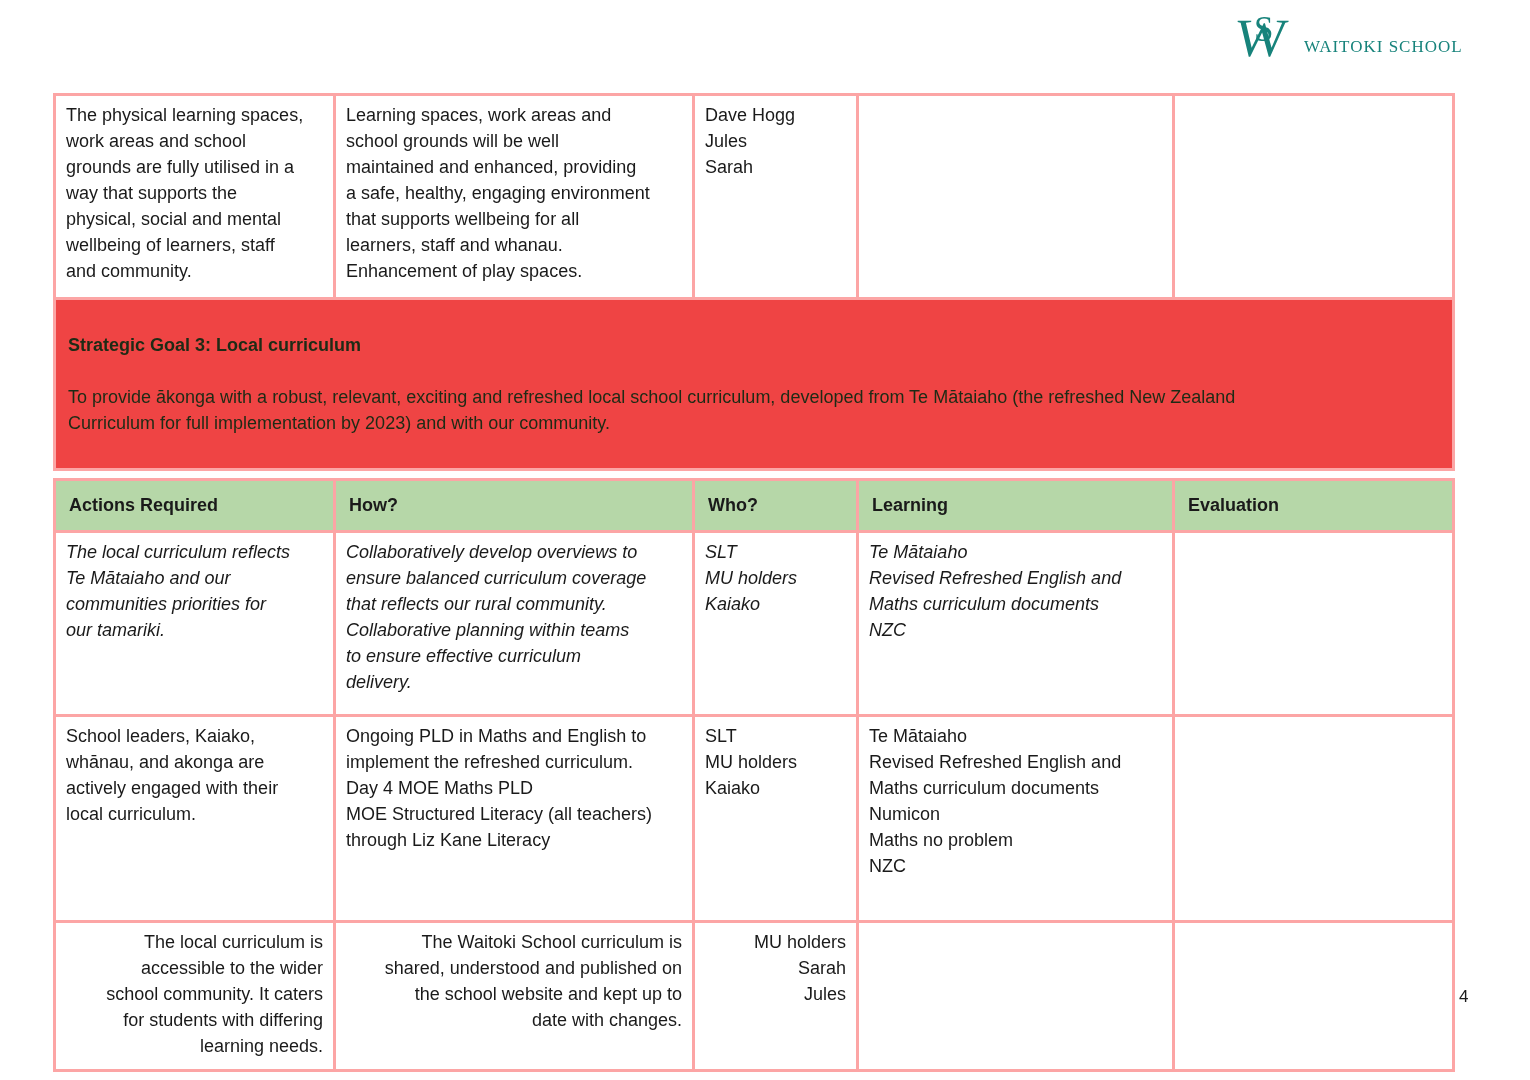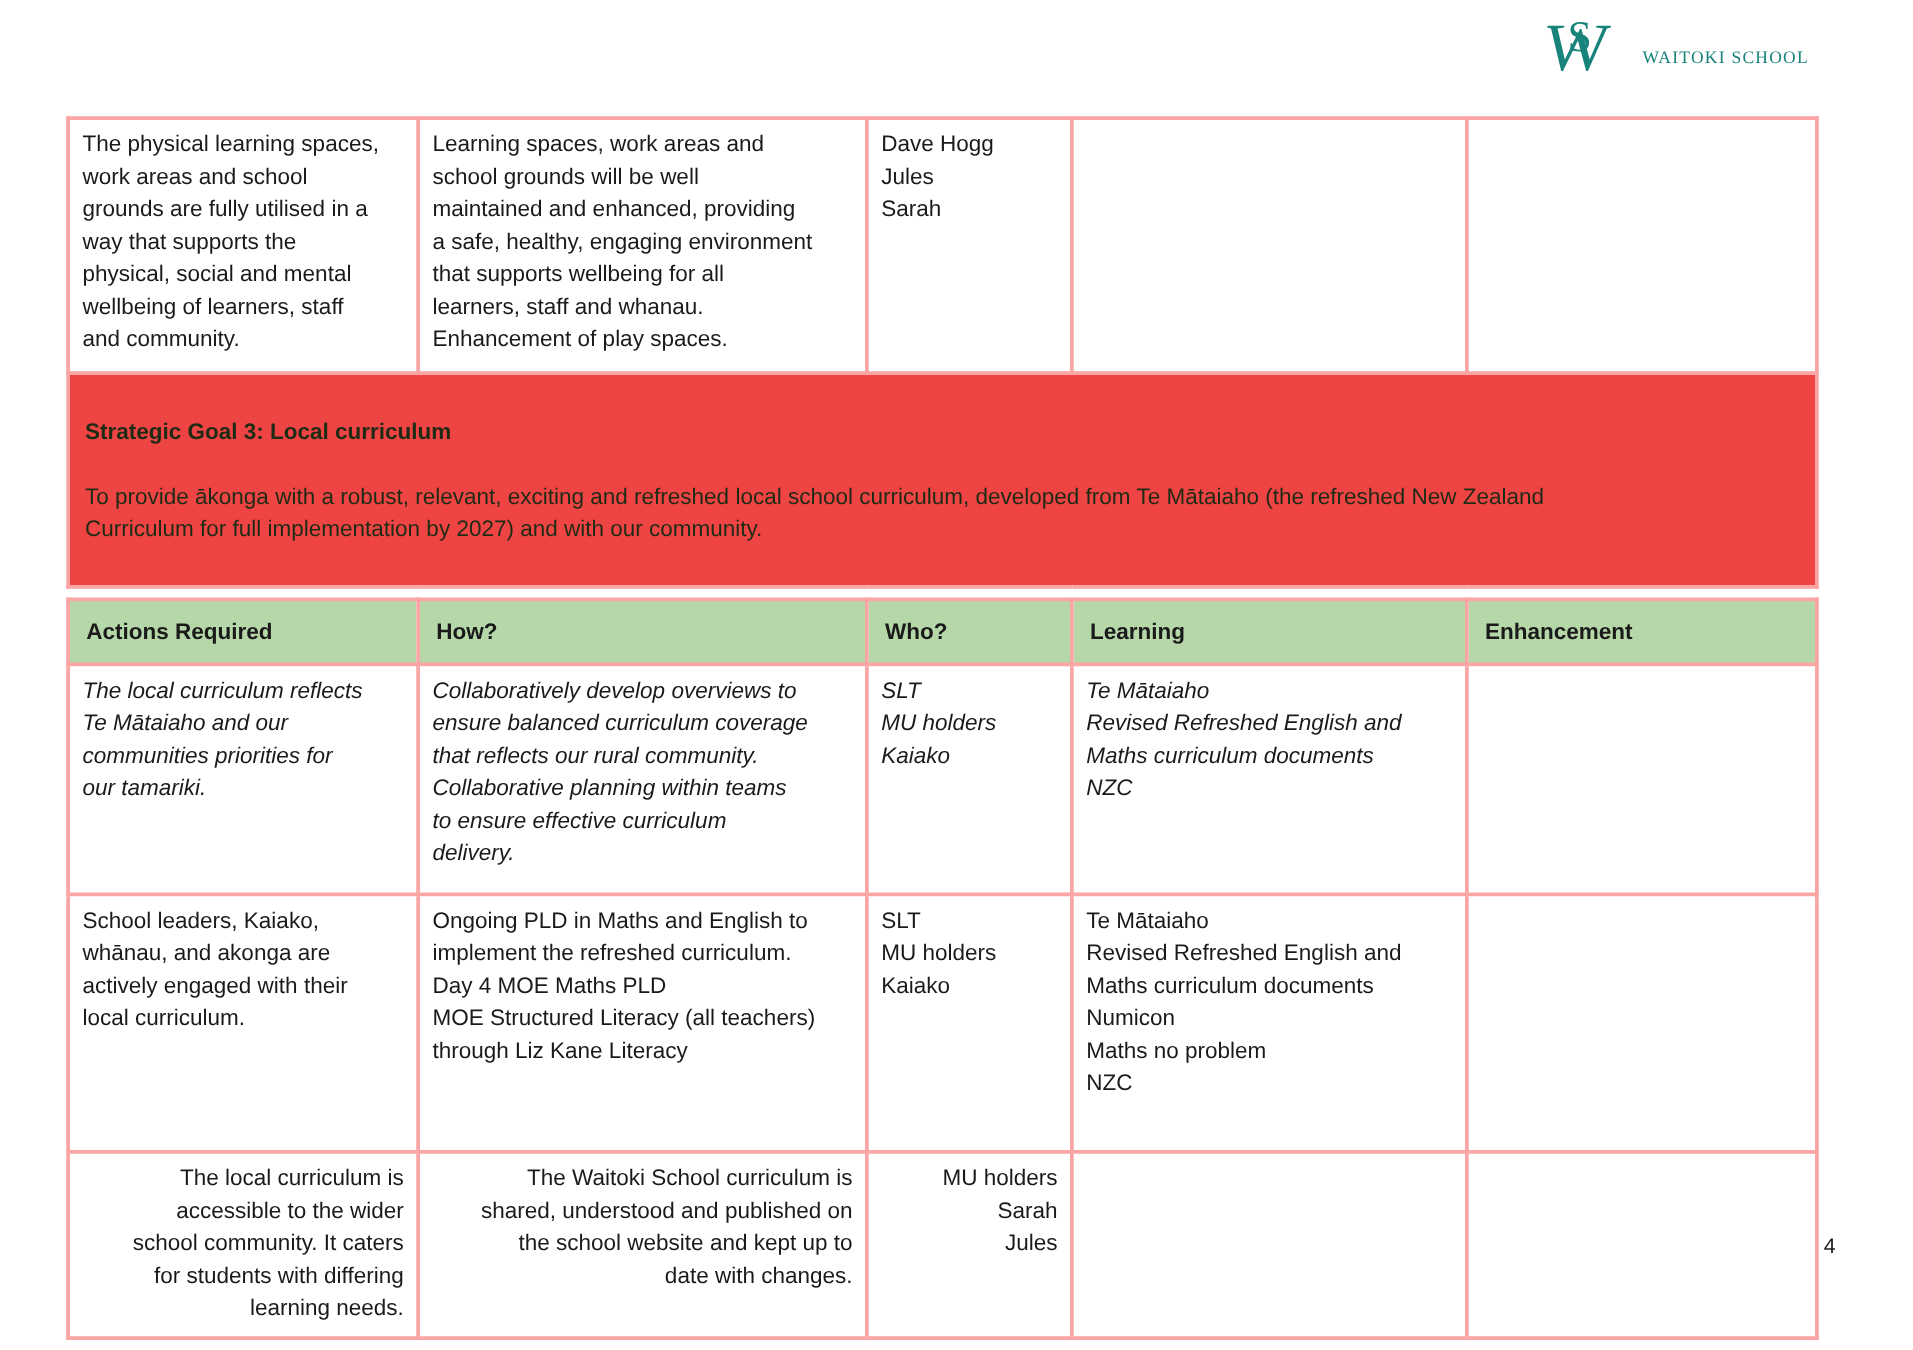--- a/index.html
+++ b/index.html
@@ -38,25 +38,25 @@
     transform: skewX(-6deg);
   }
   .mono-s {
     position: absolute; left: 18px; top: -8px;
     font-family: "Liberation Serif", serif;
     font-size: 35px; line-height: 35px;
     color: #17837b;
   }
   .logo-text {
     font-family: "Liberation Serif", serif;
-    font-size: 14px;
+    font-size: 17px;
     letter-spacing: 1px;
     color: #17837b;
     white-space: nowrap;
-    margin-left: 16px;
+    margin-left: 6px;
     margin-top: 4px;
   }
 
   
   .doc { position: absolute; left: 53px; top: 93px; width: 1399px; }
   table {
     border-collapse: collapse;
     table-layout: fixed;
     width: 1399px;
   }
@@ -147,21 +147,21 @@
         <td>Dave Hogg
 Jules
 Sarah</td>
         <td></td>
         <td></td>
       </tr>
       <tr>
         <td class="banner-cell" colspan="5">
           <div class="banner-title">Strategic Goal 3: Local curriculum</div>
           <div>To provide ākonga with a robust, relevant, exciting and refreshed local school curriculum, developed from Te Mātaiaho (the refreshed New Zealand
-Curriculum for full implementation by 2027) and with our community.</div>
+Curriculum for full implementation by 2023) and with our community.</div>
         </td>
       </tr>
     </tbody>
       </table>
 
     <div class="table-gap"></div>
 
     <table>
       <colgroup>
         <col class="c1">
@@ -169,21 +169,21 @@
           <col class="c3">
           <col class="c4">
           <col class="c5">
       </colgroup>
       <tbody>
           <tr>
         <th>Actions Required</th>
         <th>How?</th>
         <th>Who?</th>
         <th>Learning</th>
-        <th>Enhancement</th>
+        <th>Evaluation</th>
       </tr>
       <tr class="row-r1">
         <td>The local curriculum reflects
 Te Mātaiaho and our
 communities priorities for
 our tamariki.</td>
         <td>Collaboratively develop overviews to
 ensure balanced curriculum coverage
 that reflects our rural community.
 Collaborative planning within teams

